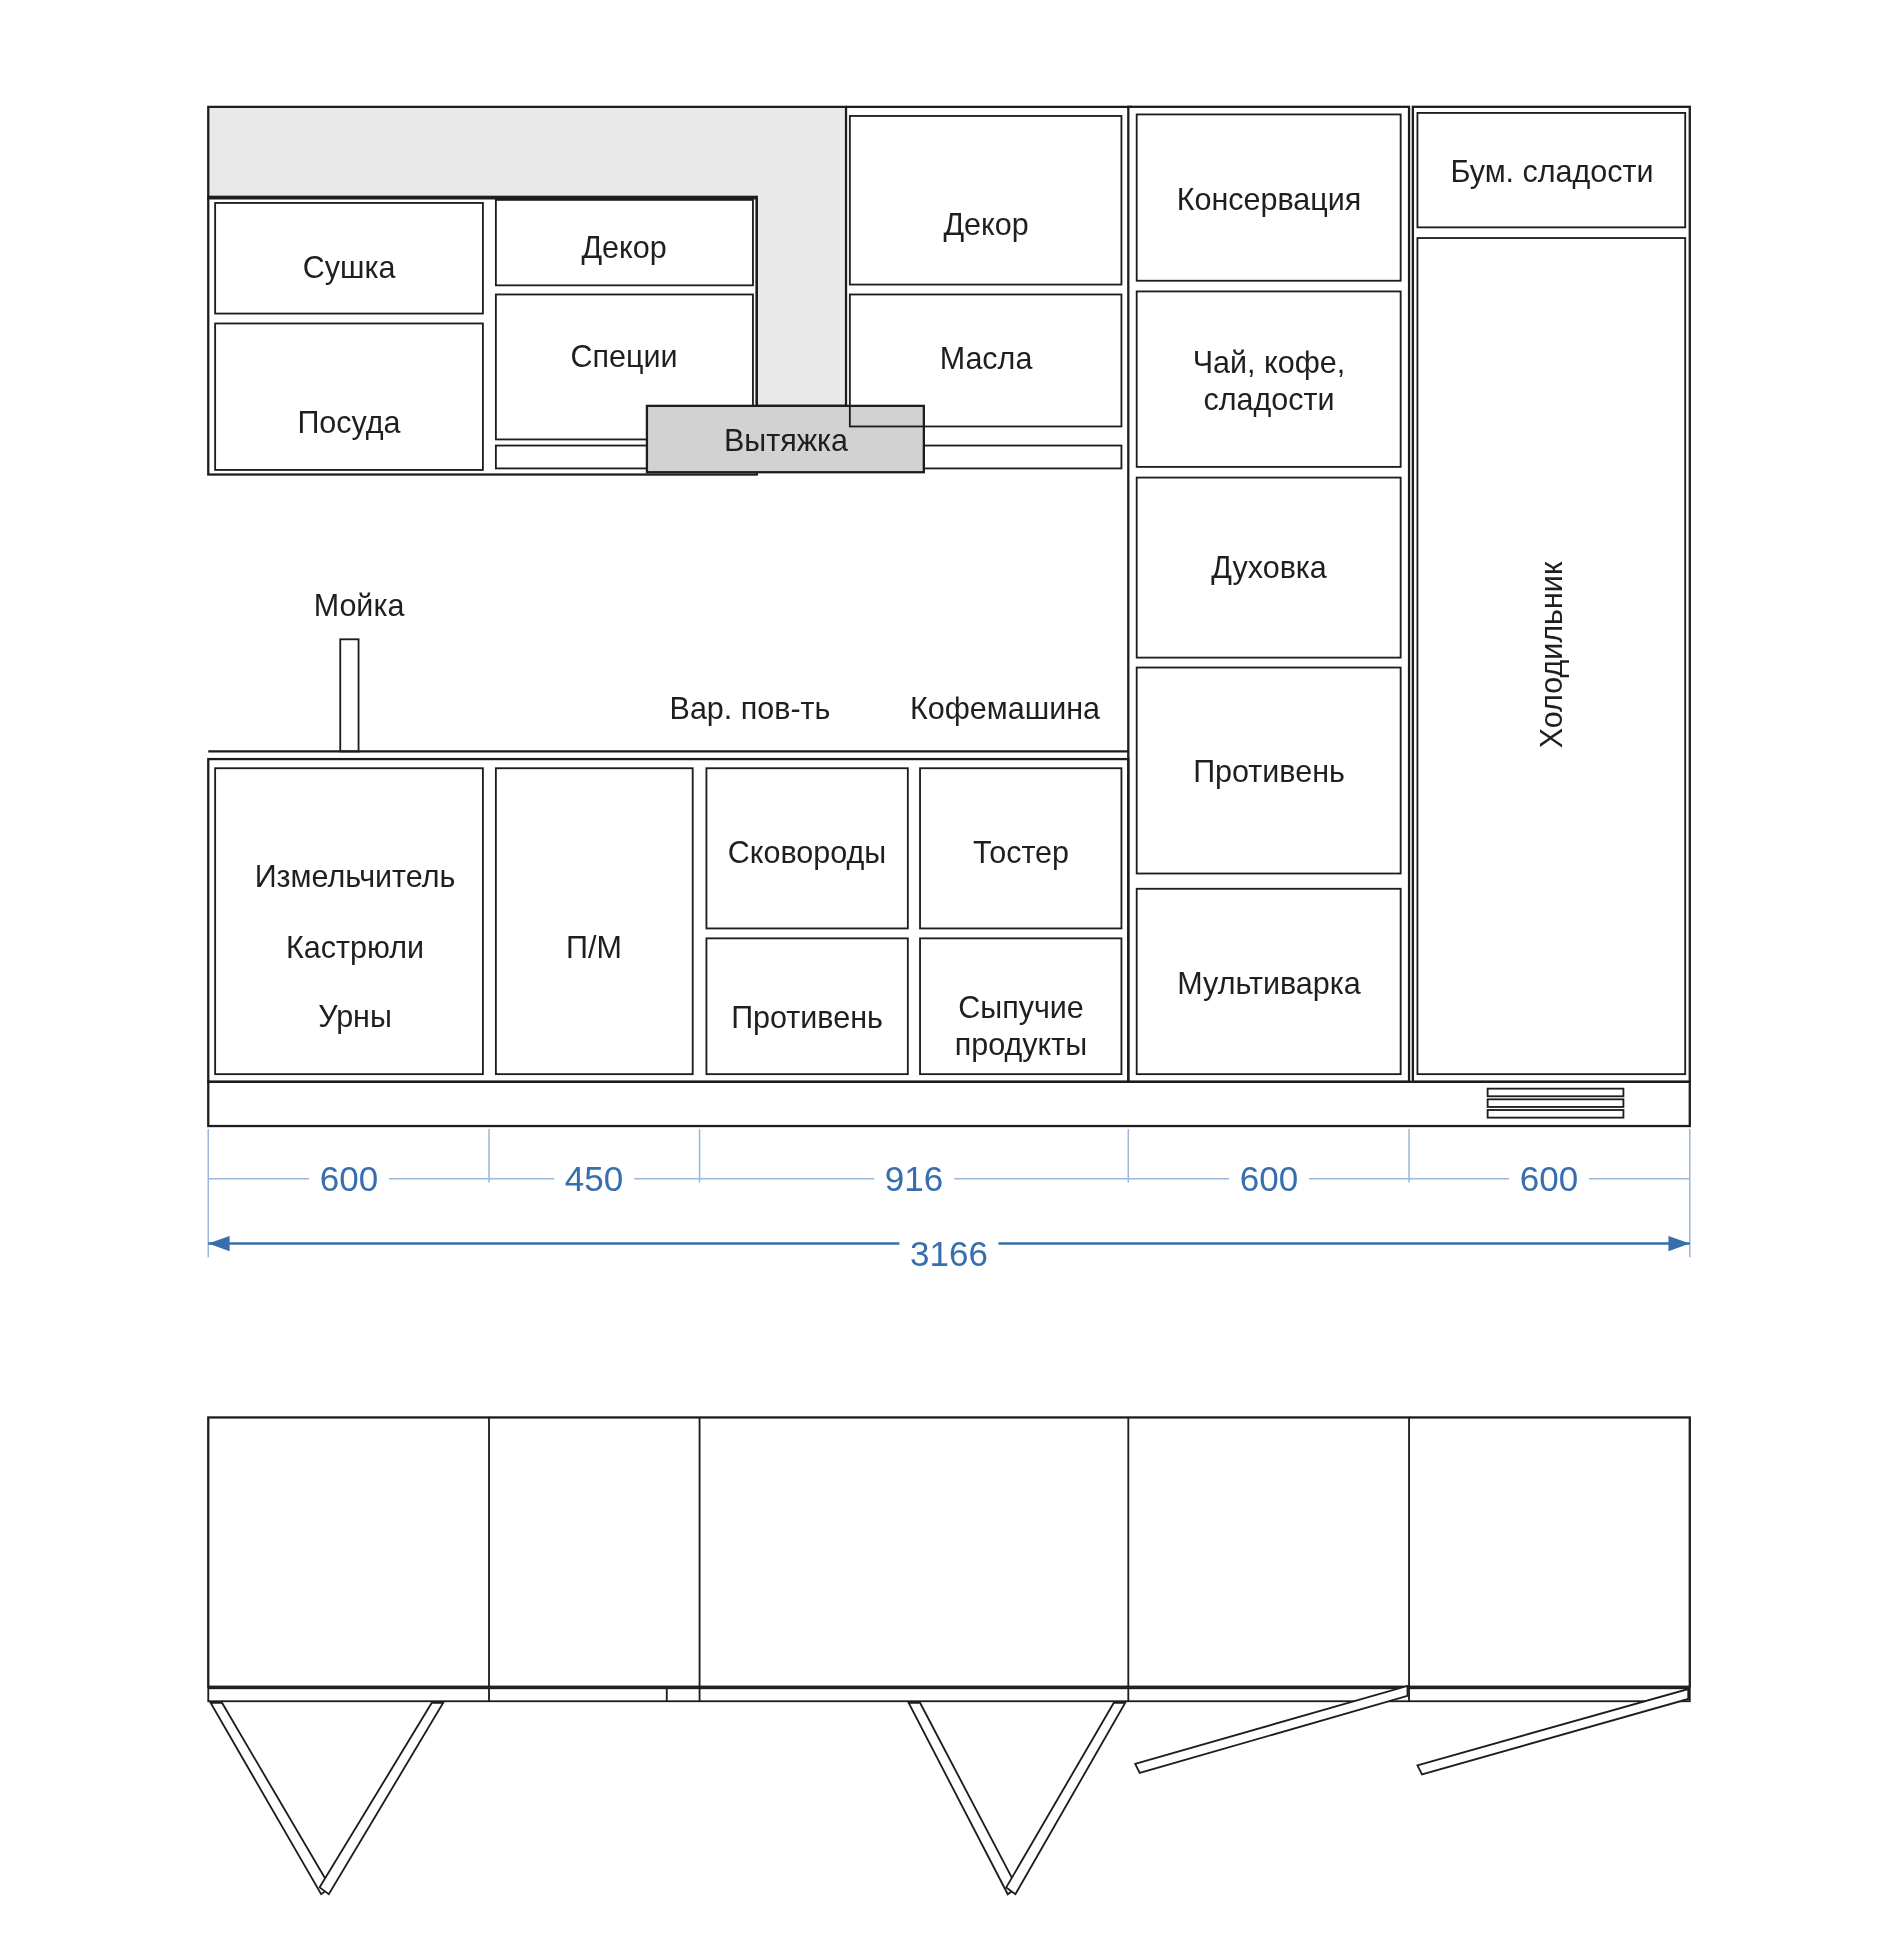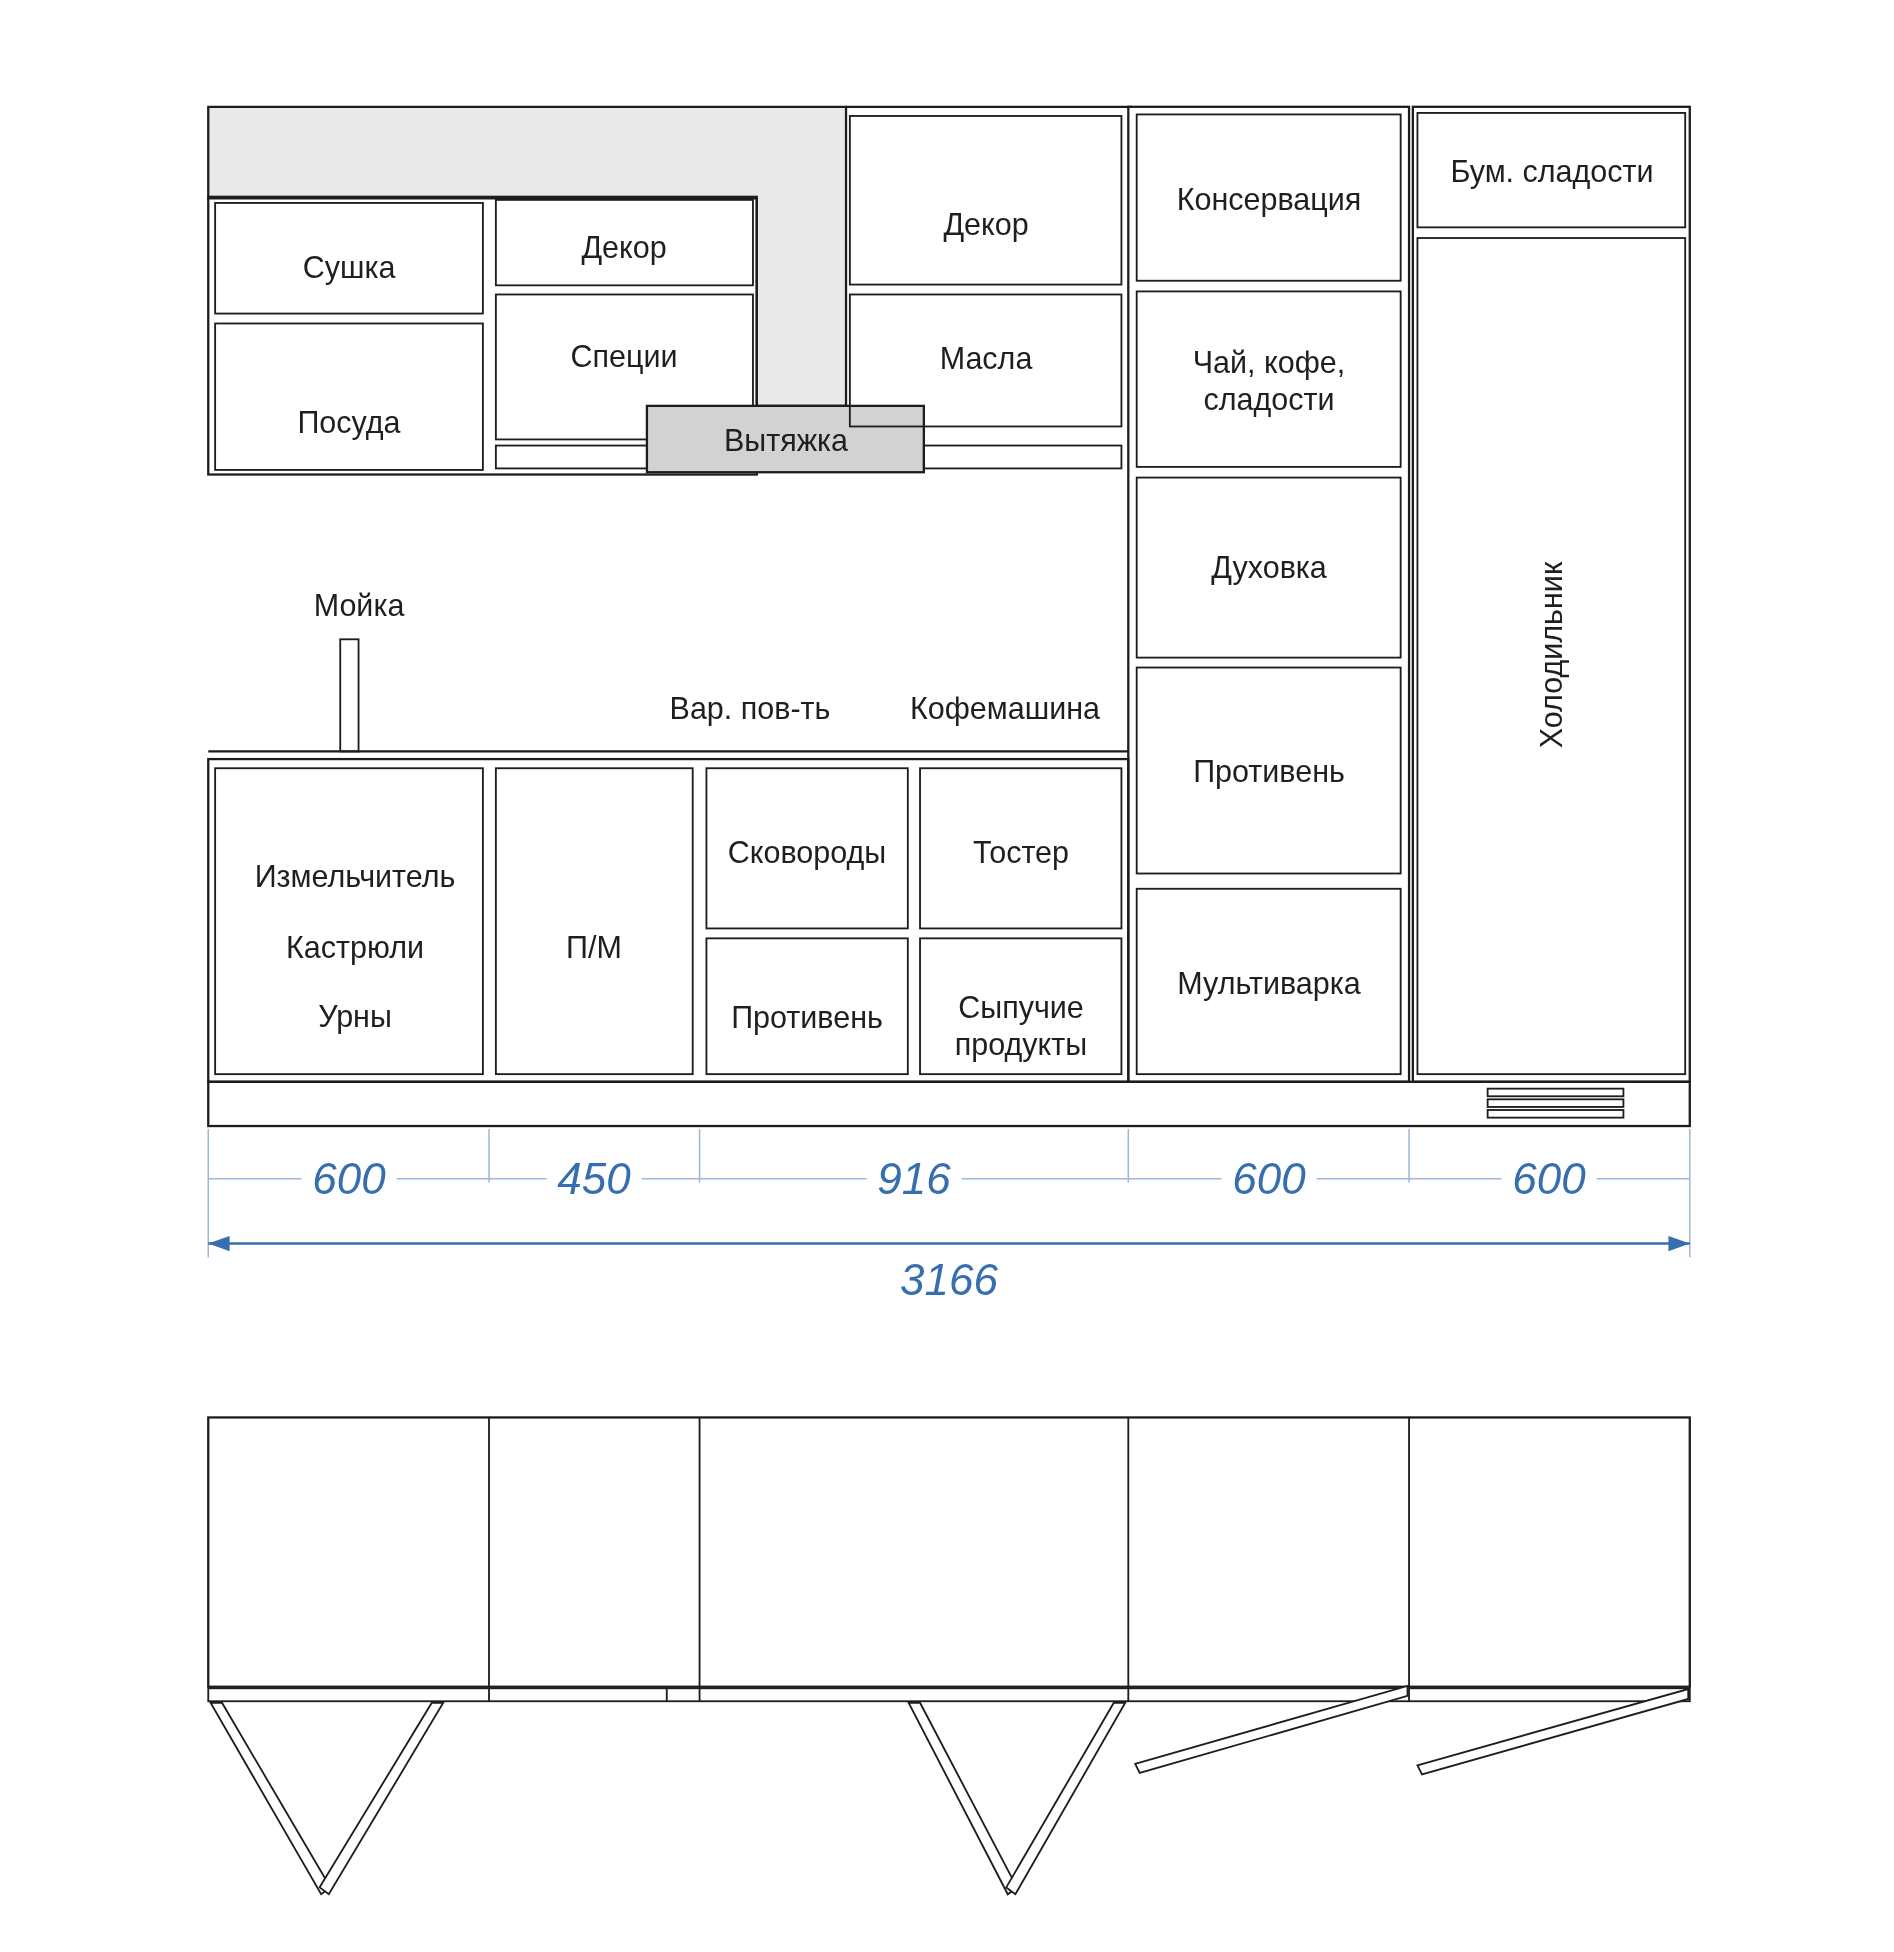--- a/index.html
+++ b/index.html
@@ -15,21 +15,21 @@
   .panel{fill:#fff;stroke:var(--line);stroke-width:2.4;}
   .soffit{fill:var(--soffit);stroke:var(--line);stroke-width:3;}
   .hoodf{fill:var(--hood);stroke:var(--line);stroke-width:3;}
   .dimln{stroke:var(--dim-light);stroke-width:2;fill:none;}
   .dimstrong{stroke:var(--dim);stroke-width:3.4;fill:none;}
   .dimarrow{fill:var(--dim);stroke:none;}
   .lbl{position:absolute;transform:translate(-50%,-50%);color:var(--text);
        font-size:30.5px;line-height:1.22;text-align:center;white-space:pre-line;}
   .lbl.vert{transform:translate(-50%,-50%) rotate(-90deg);white-space:nowrap;}
   .dimlbl{position:absolute;transform:translate(-50%,-50%);color:var(--dim);
-          font-size:44px;background:var(--bg);padding:0 10.7px;white-space:nowrap;font-style:italic;}
+          font-size:35px;background:var(--bg);padding:0 10.7px;white-space:nowrap;}
 </style>
 </head>
 <body>
 
 <div class="canvas">
 
   <svg width="1895" height="1953" viewBox="0 0 2484 2560">
 
     <g>
 
@@ -144,16 +144,16 @@
   <div class="lbl" style="left:1021px;top:853px">Тостер</div>
   <div class="lbl" style="left:807px;top:1018px">Противень</div>
   <div class="lbl" style="left:1021px;top:1026px">Сыпучие
 продукты</div>
 
   <div class="dimlbl" style="left:349px;top:1179px">600</div>
   <div class="dimlbl" style="left:594px;top:1179px">450</div>
   <div class="dimlbl" style="left:914px;top:1179px">916</div>
   <div class="dimlbl" style="left:1269px;top:1179px">600</div>
   <div class="dimlbl" style="left:1549px;top:1179px">600</div>
-  <div class="dimlbl" style="left:949px;top:1280px">3166</div>
+  <div class="dimlbl" style="left:949px;top:1254px">3166</div>
 
 </div>
 
 
 </body></html>

